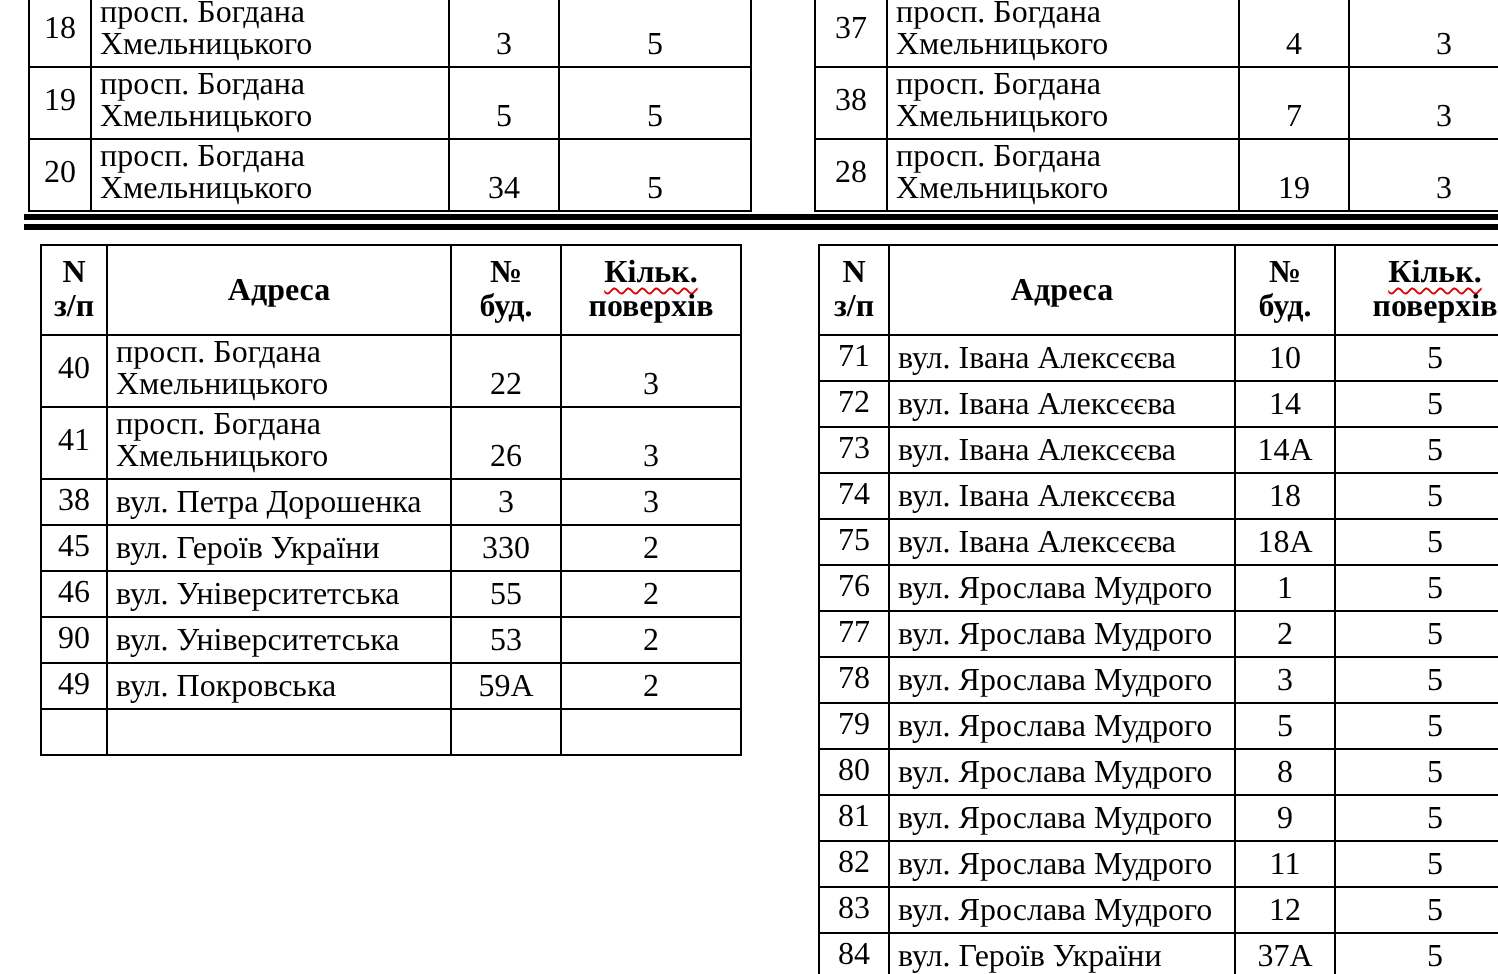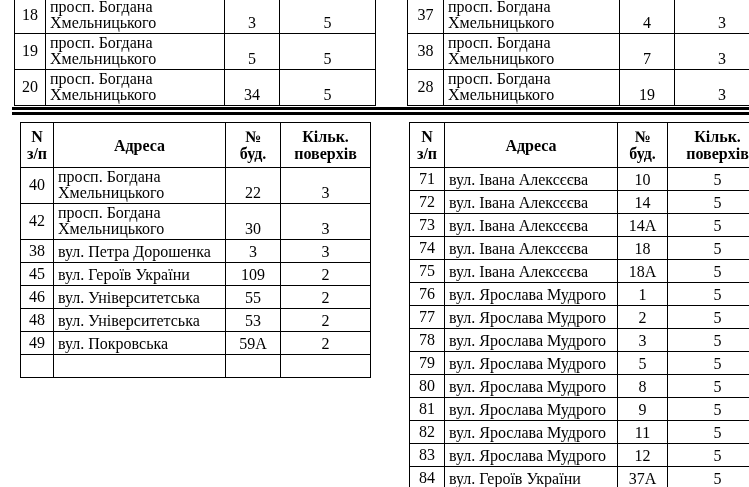--- a/index.html
+++ b/index.html
@@ -48,20 +48,21 @@
   #tbl-bottom-left tbody tr, #tbl-bottom-right tbody tr { height: 23px; padding-left: 46px; }
 
   .divider {
     position: absolute;
     left: 0; top: 107px;
     width: 749px; height: 2px;
     border-top: 3px solid #000000;
     border-bottom: 3px solid #000000;
   }
   .sq {
+    text-decoration: underline;
     text-decoration-style: wavy;
     text-decoration-thickness: 1px;
     text-underline-offset: 2px;
   }
 </style>
 </head>
 <body style="background: rgb(255, 255, 255); color: rgb(0, 0, 0);">
 
 <div class="page">
 
@@ -141,45 +142,45 @@
       </tr>
     </thead>
     <tbody>
         <tr>
           <td class="c-n">40</td>
           <td class="c-addr">просп. Богдана Хмельницького</td>
           <td class="c-bld">22</td>
           <td class="c-floors">3</td>
         </tr>
         <tr>
-          <td class="c-n">42</td>
-          <td class="c-addr">просп. Богдана Хмельницького</td>
-          <td class="c-bld">30</td>
+          <td class="c-n">41</td>
+          <td class="c-addr">просп. Богдана Хмельницького</td>
+          <td class="c-bld">26</td>
           <td class="c-floors">3</td>
         </tr>
         <tr>
           <td class="c-n">38</td>
           <td class="c-addr">вул. Петра Дорошенка</td>
           <td class="c-bld">3</td>
           <td class="c-floors">3</td>
         </tr>
         <tr>
           <td class="c-n">45</td>
           <td class="c-addr">вул. Героїв України</td>
-          <td class="c-bld">109</td>
+          <td class="c-bld">330</td>
           <td class="c-floors">2</td>
         </tr>
         <tr>
           <td class="c-n">46</td>
           <td class="c-addr">вул. Університетська</td>
           <td class="c-bld">55</td>
           <td class="c-floors">2</td>
         </tr>
         <tr>
-          <td class="c-n">48</td>
+          <td class="c-n">90</td>
           <td class="c-addr">вул. Університетська</td>
           <td class="c-bld">53</td>
           <td class="c-floors">2</td>
         </tr>
         <tr>
           <td class="c-n">49</td>
           <td class="c-addr">вул. Покровська</td>
           <td class="c-bld">59А</td>
           <td class="c-floors">2</td>
         </tr>

